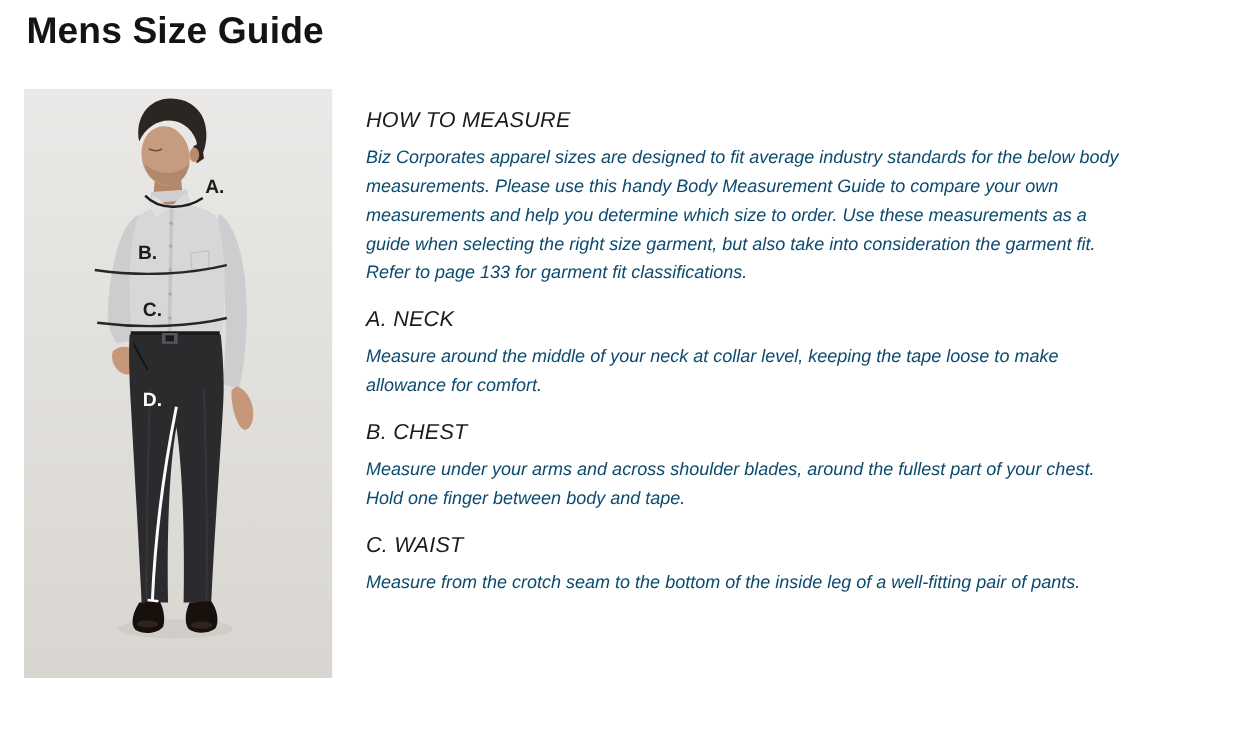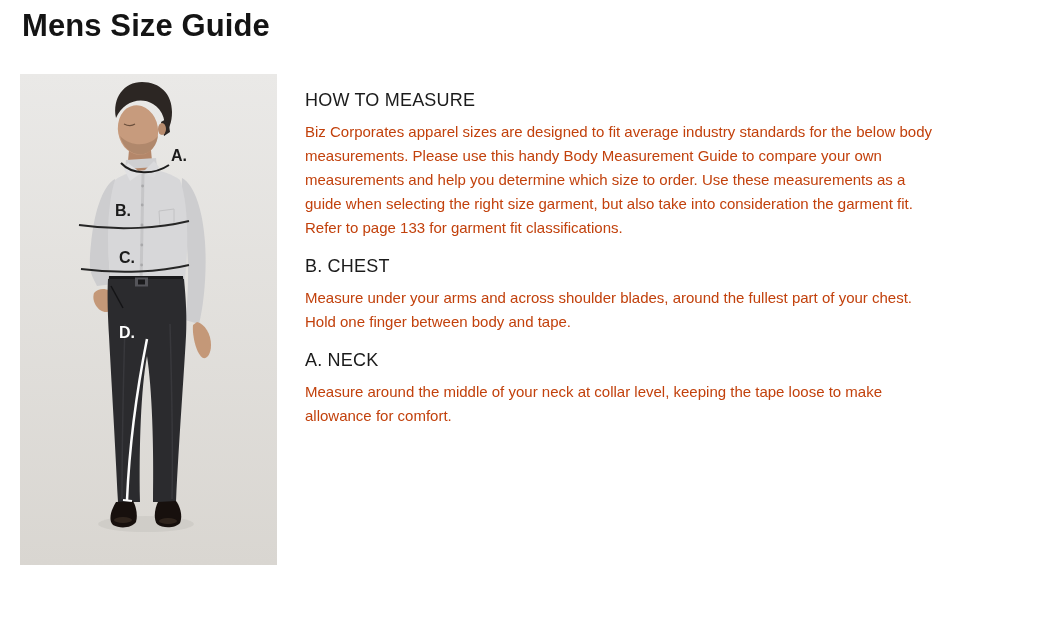--- a/index.html
+++ b/index.html
@@ -10,28 +10,28 @@
     margin:0; padding:7px 0 0 22px;
     font-size:31px; line-height:38px; font-weight:700;
     color:#141414; letter-spacing:0.1px;
   }
 
   .layout { display:flex; align-items:flex-start; margin:29px 0 0 20px; }
 
   .figure-wrap { width:257px; height:491px; flex:0 0 auto; margin:0; }
   .figure-wrap svg { display:block; }
 
-  .content { width:632px; margin-left:28px; padding-top:14px; }
+  .content { width:632px; margin-left:28px; padding-top:14px;font-style:italic; }
 
   .sec-heading {
     margin:0 0 8px; font-size:18px; line-height:24px;
     font-weight:400; color:#1b1b1b; letter-spacing:0.2px;
   }
   .sec-body {
-    margin:4px 0 14px; font-size:15px; line-height:24px; color:#c2410c;
+    margin:4px 0 14px; font-size:15px; line-height:24px; color:#0c4a6e;
   }
 
   .ann-label { font-family:"Liberation Sans", sans-serif; font-size:16px; font-weight:bold; }
 </style>
 </head>
 <body>
 
 <div class="page">
 
   <h1 class="page-title">Mens Size Guide</h1>
@@ -112,30 +112,32 @@
     </figure>
 
     <main class="content">
 
       <section>
         <h2 class="sec-heading">HOW TO MEASURE</h2>
         <p class="sec-body">Biz Corporates apparel sizes are designed to fit average industry standards for the below body measurements. Please use this handy Body Measurement Guide to compare your own measurements and help you determine which size to order. Use these measurements as a guide when selecting the right size garment, but also take into consideration the garment fit. Refer to page 133 for garment fit classifications.</p>
       </section>
 
       <section>
+        <h2 class="sec-heading">A. NECK</h2>
+        <p class="sec-body">Measure around the middle of your neck at collar level, keeping the tape loose to make allowance for comfort.</p>
+      </section>
+
+      <section>
         <h2 class="sec-heading">B. CHEST</h2>
         <p class="sec-body">Measure under your arms and across shoulder blades, around the fullest part of your chest. Hold one finger between body and tape.</p>
       </section>
 
       <section>
-        <h2 class="sec-heading">A. NECK</h2>
-        <p class="sec-body">Measure around the middle of your neck at collar level, keeping the tape loose to make allowance for comfort.</p>
+        <h2 class="sec-heading">C. WAIST</h2>
       </section>
 
       <section>
-      </section>
-
-      <section>
+        <p class="sec-body">Measure from the crotch seam to the bottom of the inside leg of a well-fitting pair of pants.</p>
       </section>
 
     </main>
   </div>
 </div>
 
 </body></html>

